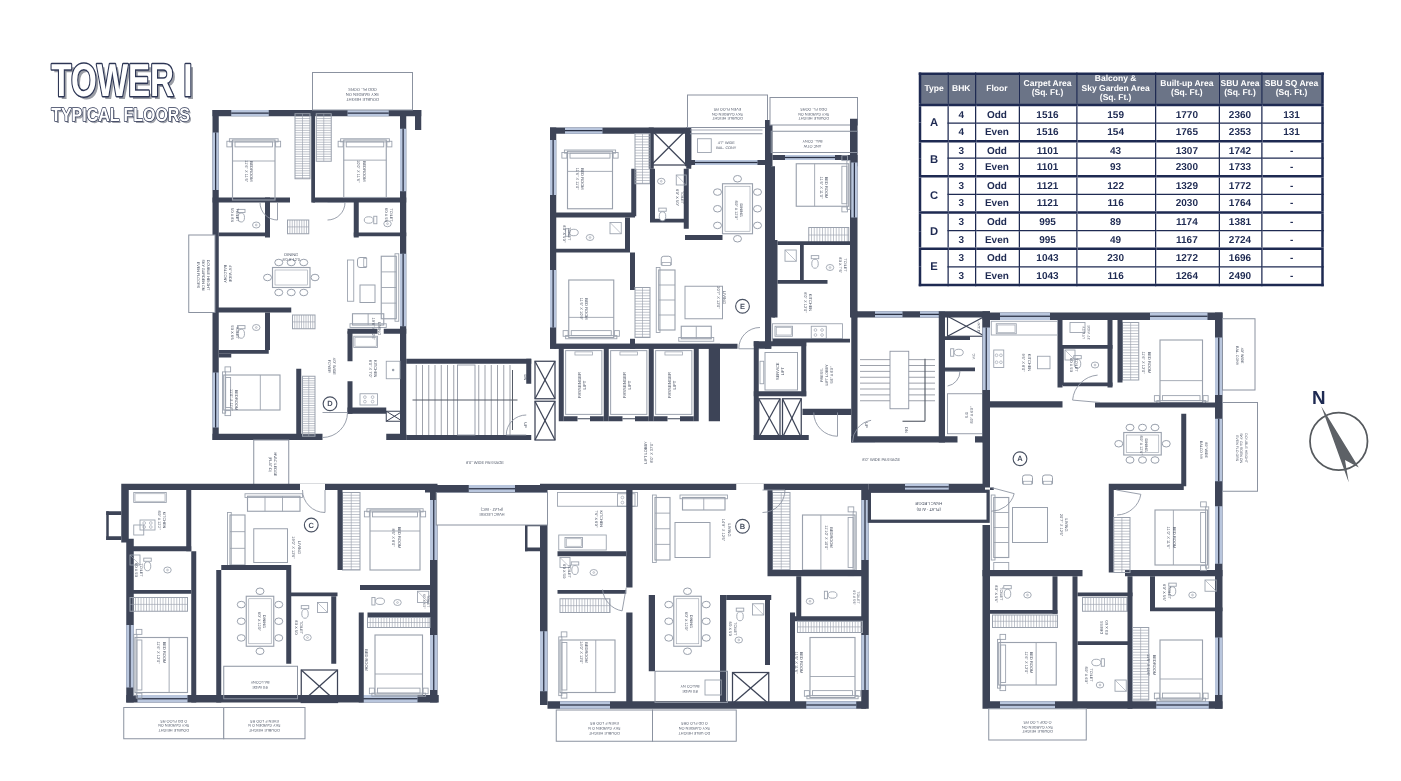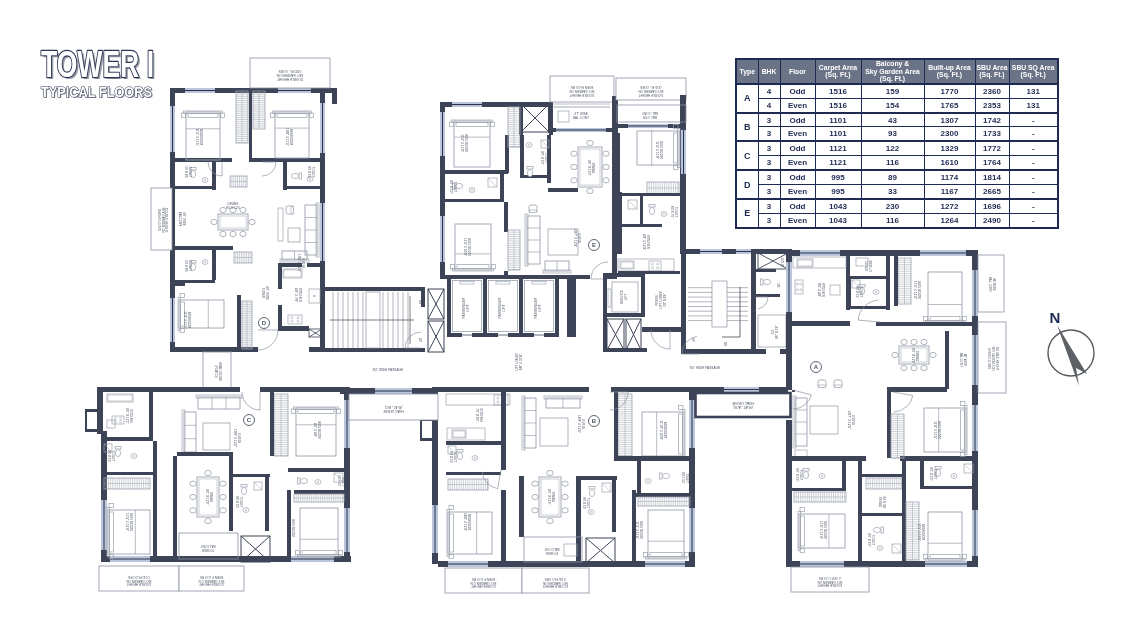--- a/index.html
+++ b/index.html
@@ -1556,41 +1556,41 @@
           <td>122</td>
           <td>1329</td>
           <td>1772</td>
           <td>-</td>
         </tr>
         <tr>
           <td>3</td>
           <td>Even</td>
           <td>1121</td>
           <td>116</td>
-          <td>1610</td>
+          <td>2030</td>
           <td>1764</td>
           <td>-</td>
         </tr>
         <tr class="grp">
           <td class="type" rowspan="2">D</td>
           <td>3</td>
           <td>Odd</td>
           <td>995</td>
           <td>89</td>
           <td>1174</td>
-          <td>1814</td>
+          <td>1381</td>
           <td>-</td>
         </tr>
         <tr>
           <td>3</td>
           <td>Even</td>
           <td>995</td>
-          <td>33</td>
+          <td>49</td>
           <td>1167</td>
-          <td>2665</td>
+          <td>2724</td>
           <td>-</td>
         </tr>
         <tr class="grp">
           <td class="type" rowspan="2">E</td>
           <td>3</td>
           <td>Odd</td>
           <td>1043</td>
           <td>230</td>
           <td>1272</td>
           <td>1696</td>

